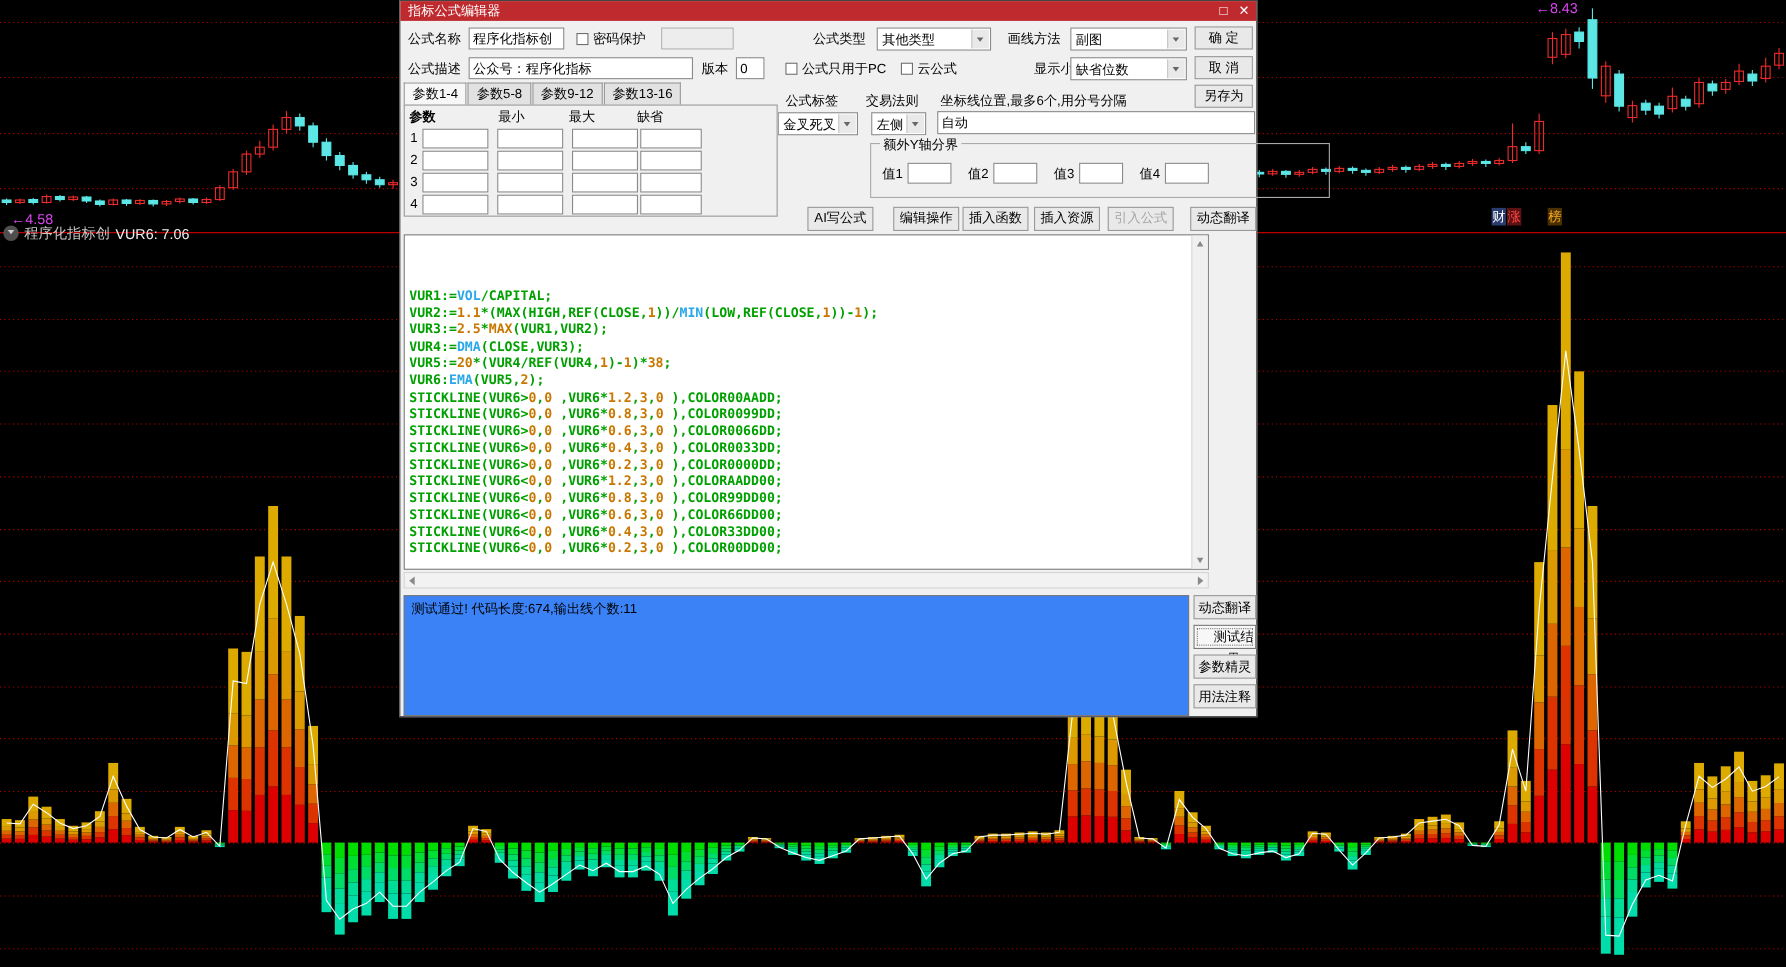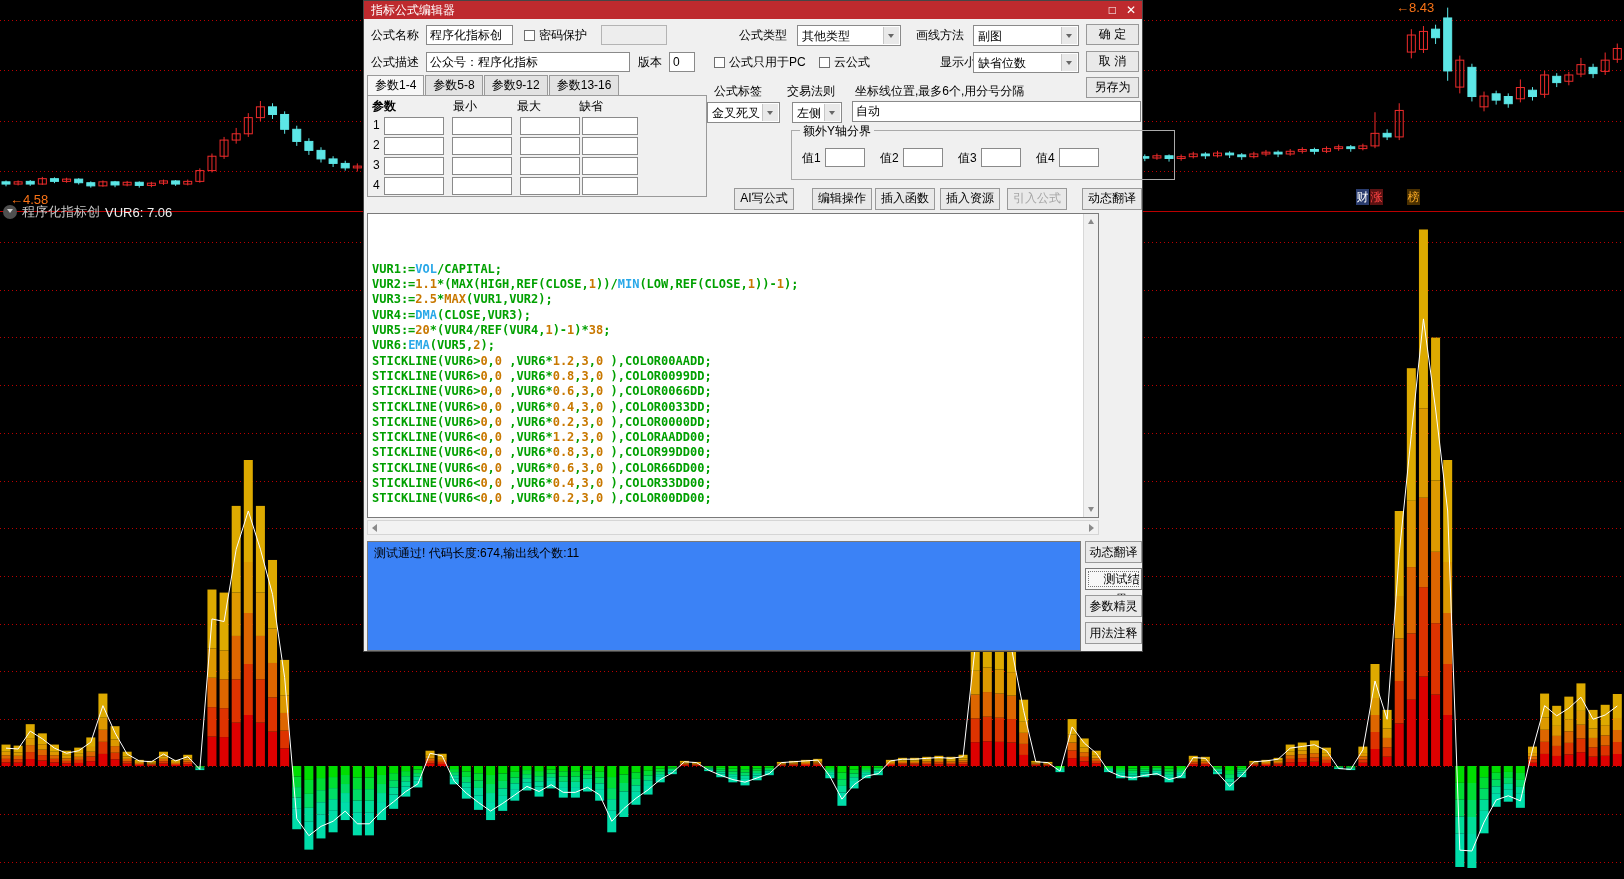--- a/index.html
+++ b/index.html
@@ -1,21 +1,21 @@
 <!DOCTYPE html>
 <html><head>
 <meta charset="utf-8">
 <style>
   html,body{margin:0;padding:0;width:1624px;height:879px;background:#000;overflow:hidden;
     font-family:"Liberation Sans",sans-serif;-webkit-font-smoothing:none;}
   #stage{position:relative;width:1624px;height:879px;background:#000;}
   #chart-svg{position:absolute;left:0;top:0;z-index:0;}
 
   
-  .mkr{position:absolute;color:#f97316;font-size:13px;z-index:2;}
+  .mkr{position:absolute;color:#d946ef;font-size:13px;z-index:2;}
   .badge{position:absolute;top:189px;width:13px;height:16px;font-size:12px;line-height:16px;
     text-align:center;z-index:2;}
   #ind-label{position:absolute;left:3px;top:203px;display:flex;align-items:center;gap:5px;
     font-size:13px;color:#c8c8c8;z-index:2;}
   #ind-label .val{color:#efefef;}
   .circ-icon{width:14px;height:14px;border-radius:50%;background:#4f4f4f;display:inline-block;position:relative;}
   .circ-icon::after{content:"";position:absolute;left:4px;top:4px;border-left:3px solid transparent;
     border-right:3px solid transparent;border-top:4px solid #cfcfcf;}
 
   
@@ -43,21 +43,21 @@
   .cb{width:11px;height:11px;box-sizing:border-box;border:1px solid #6f6f6f;background:#fff;display:inline-block;}
   #tabs{position:absolute;left:3px;top:74px;height:21px;display:flex;}
   .tab{box-sizing:border-box;height:34px;line-height:19px;padding:0 7px;border:1px solid #9a9a9a;
     border-bottom:none;background:#E2E2E2;margin-right:1px;}
   .tab.active{background:#F7F7F7;height:22px;}
   #param-panel{position:absolute;left:3px;top:94px;width:340px;height:102px;box-sizing:border-box;
     border:1px solid #9a9a9a;background:#F0F0F0;}
   .ph{position:absolute;top:3px;height:14px;line-height:14px;}
   .prow-num{position:absolute;width:10px;text-align:left;}
   .pin{position:absolute;width:60px;height:18px;box-sizing:border-box;border:1px solid #8a8a8a;background:#fff;}
-  #extra-y{position:absolute;left:427px;top:129px;width:384px;height:50px;box-sizing:border-box;
+  #extra-y{position:absolute;left:427px;top:129px;width:418px;height:50px;box-sizing:border-box;
     border:1px solid #aaa;}
   #extra-y .legend{position:absolute;left:8px;top:-8px;background:#F0F0F0;padding:0 3px;}
   .ey-lbl{position:absolute;top:18px;height:19px;line-height:19px;}
   .ey-in{position:absolute;top:17px;width:40px;height:19px;box-sizing:border-box;border:1px solid #8a8a8a;background:#fff;}
   #code{position:absolute;left:3px;top:212px;width:732px;height:305px;box-sizing:border-box;
     background:#fff;border:1px solid #7a7a7a;font-family:"DejaVu Sans Mono",monospace;font-weight:bold;
     font-size:12px;line-height:15.3px;padding:2px 16px 0 4px;overflow:hidden;white-space:pre;}
   .c-g{color:#00A000}.c-b{color:#29A8E8}.c-o{color:#C87800}
   #vscroll{position:absolute;right:0;top:0;bottom:0;width:14px;background:#F0F0F0;border-left:1px solid #d8d8d8;}
   .vs-up,.vs-dn{position:absolute;left:4px;width:0;height:0;border-left:3.5px solid transparent;border-right:3.5px solid transparent;}

